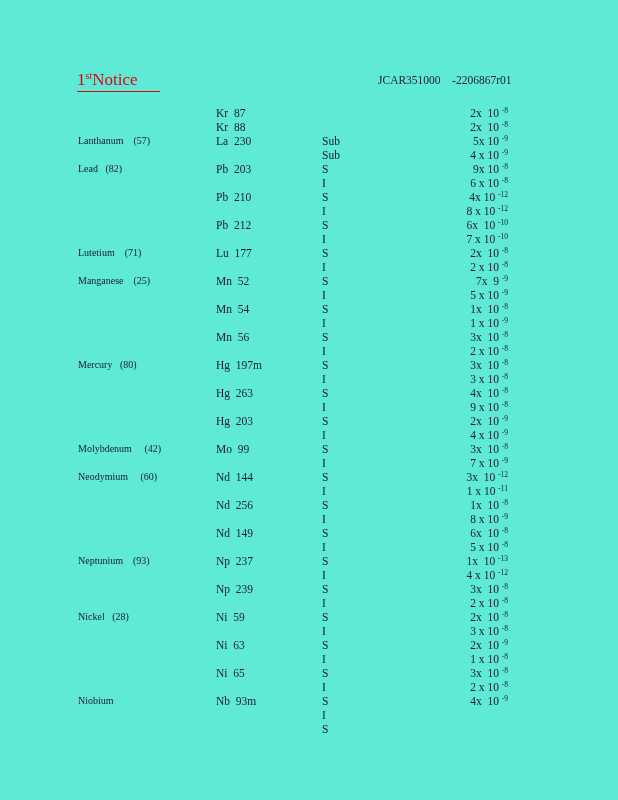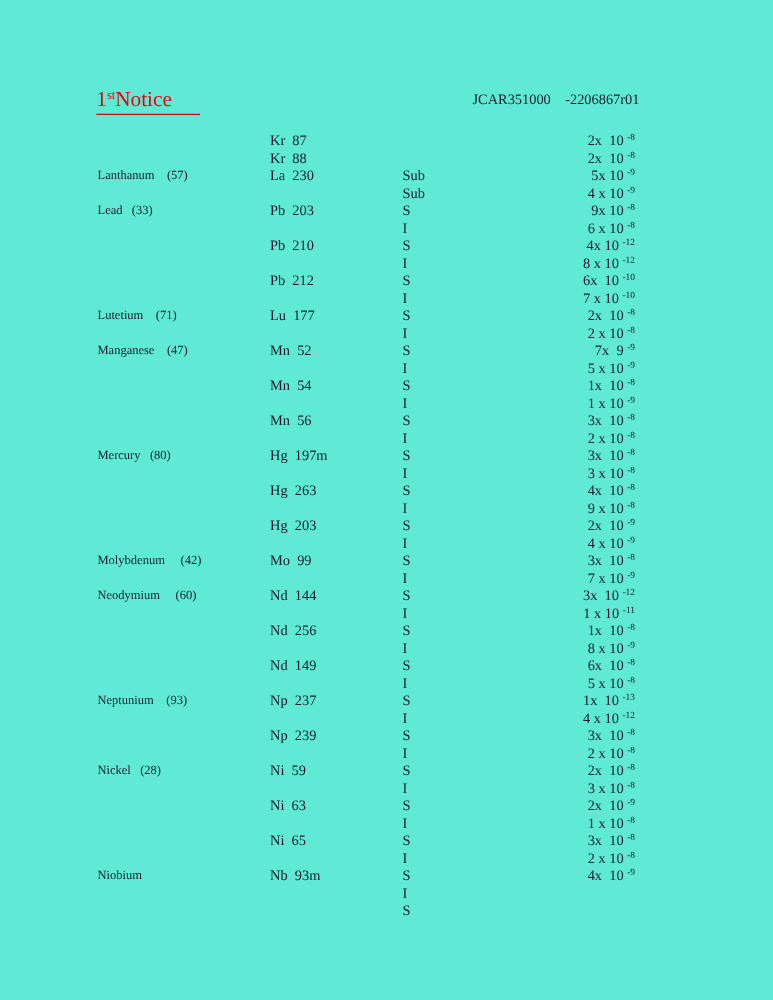--- a/index.html
+++ b/index.html
@@ -156,21 +156,21 @@
         <div class="c-class">S</div>
         <div class="c-value"><span>5x 10</span> <sup>-9</sup></div>
       </div>
       <div class="row">
         <div class="c-element"></div>
         <div class="c-isotope"></div>
         <div class="c-class">I</div>
         <div class="c-value"><span>4 x 10</span> <sup>-9</sup></div>
       </div>
       <div class="row">
-        <div class="c-element">Lead   (33)</div>
+        <div class="c-element">Lead   (82)</div>
         <div class="c-isotope">Pb  203</div>
         <div class="c-class">S</div>
         <div class="c-value"><span>9x 10</span> <sup>-8</sup></div>
       </div>
       <div class="row">
         <div class="c-element"></div>
         <div class="c-isotope"></div>
         <div class="c-class">I</div>
         <div class="c-value"><span>6 x 10</span> <sup>-8</sup></div>
       </div>
@@ -204,21 +204,21 @@
         <div class="c-class">S</div>
         <div class="c-value"><span>2x  10</span> <sup>-8</sup></div>
       </div>
       <div class="row">
         <div class="c-element"></div>
         <div class="c-isotope"></div>
         <div class="c-class">I</div>
         <div class="c-value"><span>2 x 10</span> <sup>-8</sup></div>
       </div>
       <div class="row">
-        <div class="c-element">Manganese    (47)</div>
+        <div class="c-element">Manganese    (25)</div>
         <div class="c-isotope">Mn  52</div>
         <div class="c-class">S</div>
         <div class="c-value"><span>7x  9</span> <sup>-9</sup></div>
       </div>
       <div class="row">
         <div class="c-element"></div>
         <div class="c-isotope"></div>
         <div class="c-class">I</div>
         <div class="c-value"><span>5 x 10</span> <sup>-9</sup></div>
       </div>

